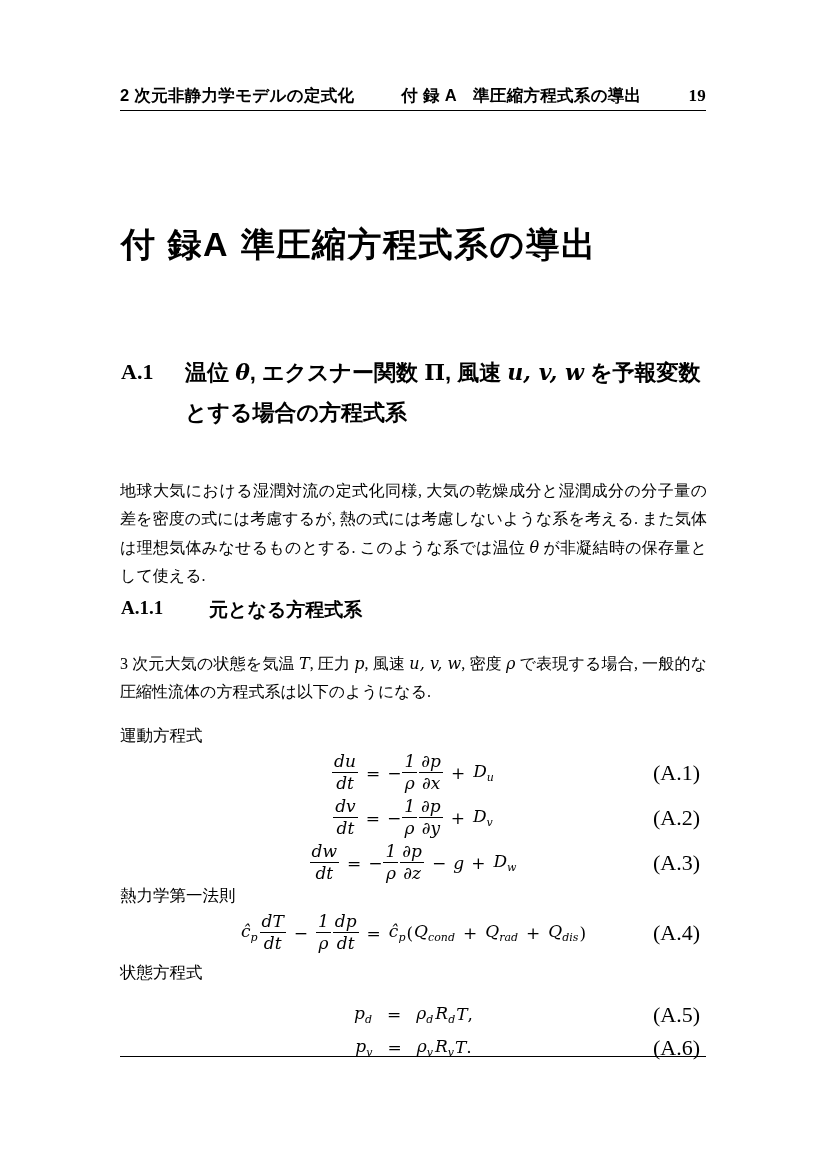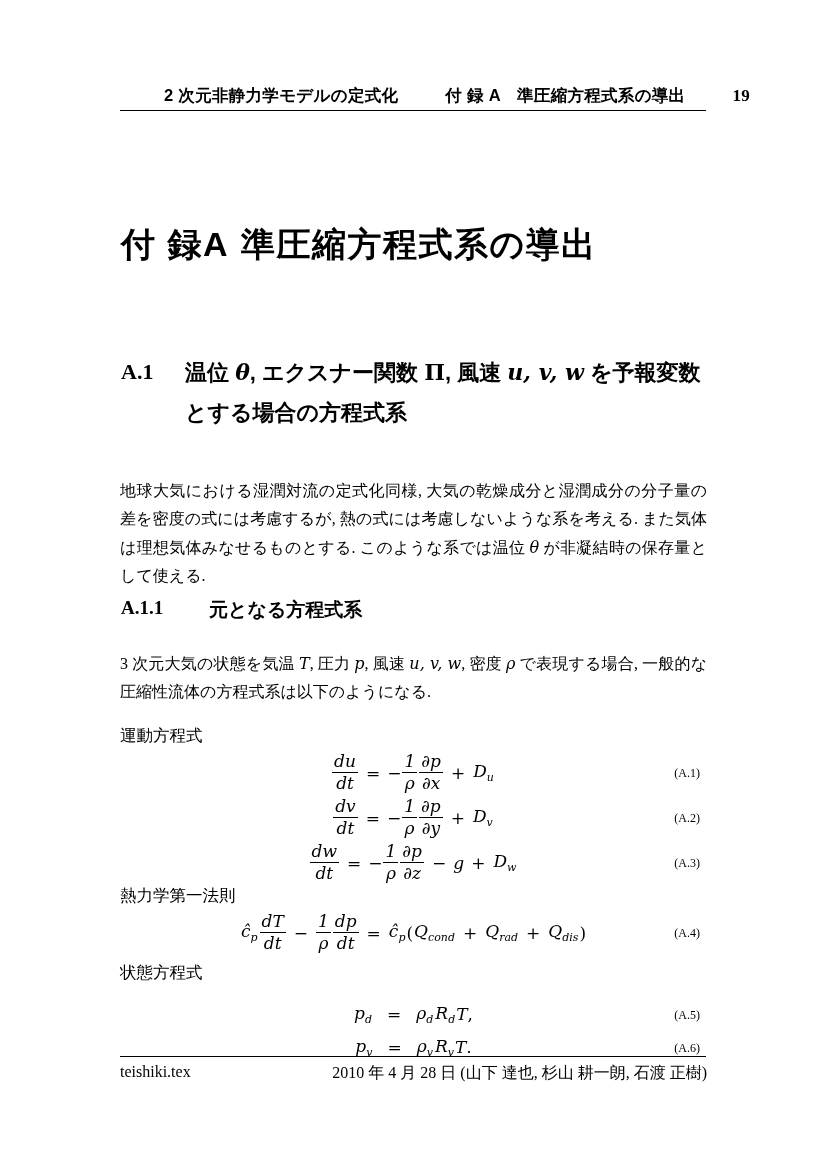--- a/index.html
+++ b/index.html
@@ -8,21 +8,21 @@
   .page {
     position:relative; width:826px; height:1169px; background:#fff;
     color:#000; font-family:"Liberation Serif","DejaVu Serif",serif;
     overflow:hidden;
   }
   
   .header {
     position:absolute; top:85px; left:120px; width:586px;
     display:flex; justify-content:space-between; align-items:baseline;
     font-family:"Liberation Sans","DejaVu Sans",sans-serif;
-    font-size:16.5px; font-weight:600; letter-spacing:0.3px;margin-left:44px;
+    font-size:16.5px; font-weight:600; letter-spacing:0.3px;
   }
   .page-number { font-family:"Liberation Serif","DejaVu Serif",serif; font-weight:bold; font-size:17px; }
   .rule { position:absolute; left:120px; width:586px; border:0; border-top:1.6px solid #000; }
   .header-rule { top:110px; }
   
   .chapter-heading {
     position:absolute; top:222px; left:121px; width:590px;
     font-family:"Liberation Sans","DejaVu Sans",sans-serif;
     font-size:34px; font-weight:bold; letter-spacing:1.5px; white-space:nowrap;
   }
@@ -54,21 +54,21 @@
   .mr { font-family:"DejaVu Serif","Liberation Serif",serif; font-style:normal; }
   .eq-group { position:absolute; left:120px; width:586px; }
   .g1 { top:724px; }
   .g2 { top:884px; }
   .g3 { top:961px; }
   .eq-label { font-size:16.5px; line-height:24px; margin-bottom:2px; }
   .eq-row { position:relative; display:flex; align-items:center; justify-content:center; height:45px; }
   .g3 .eq-row { height:31px; margin-top:2px; }
   .g3 .eq-rows { margin-top:14px; }
   .eq-body { display:inline-flex; align-items:center; font-size:17px; white-space:nowrap; }
-  .eq-num { position:absolute; right:6px; top:50%; transform:translateY(-50%); font-size:12px; }
+  .eq-num { position:absolute; right:6px; top:50%; transform:translateY(-50%); font-size:22px; }
   .frac { display:inline-flex; flex-direction:column; align-items:center; margin:0 1px; }
   .frac .fnum { border-bottom:1.3px solid #000; padding:0 2px 1px; line-height:1.12; }
   .frac .fden { padding:1px 2px 0; line-height:1.12; }
   .vsub { white-space:nowrap; margin:0 1px; }
   .vsub sub { font-size:11px; font-family:"DejaVu Serif","Liberation Serif",serif; font-style:italic; }
   .mop { font-family:"DejaVu Serif","Liberation Serif",serif; margin:0 7px; }
   .mop.wide { margin:0 14px; }
   .mt { font-family:"DejaVu Serif","Liberation Serif",serif; }
   
   .footer-rule { top:1056px; border-top:1.3px solid #000; }
@@ -234,18 +234,14 @@
             <span class="vsub"><span class="mi">R</span><sub>v</sub></span>
             <span class="mi">T</span>
             <span class="mt">.</span>
           </span>
         <span class="eq-num">(A.6)</span>
       </div>
     </div>
   </section>
 
   <hr class="rule footer-rule">
-  <div class="footer">
-    <span>teishiki.tex</span>
-    <span>2010 年 4 月 28 日 (山下 達也, 杉山 耕一朗, 石渡 正樹)</span>
-  </div>
 
 </div>
 
 </body></html>

